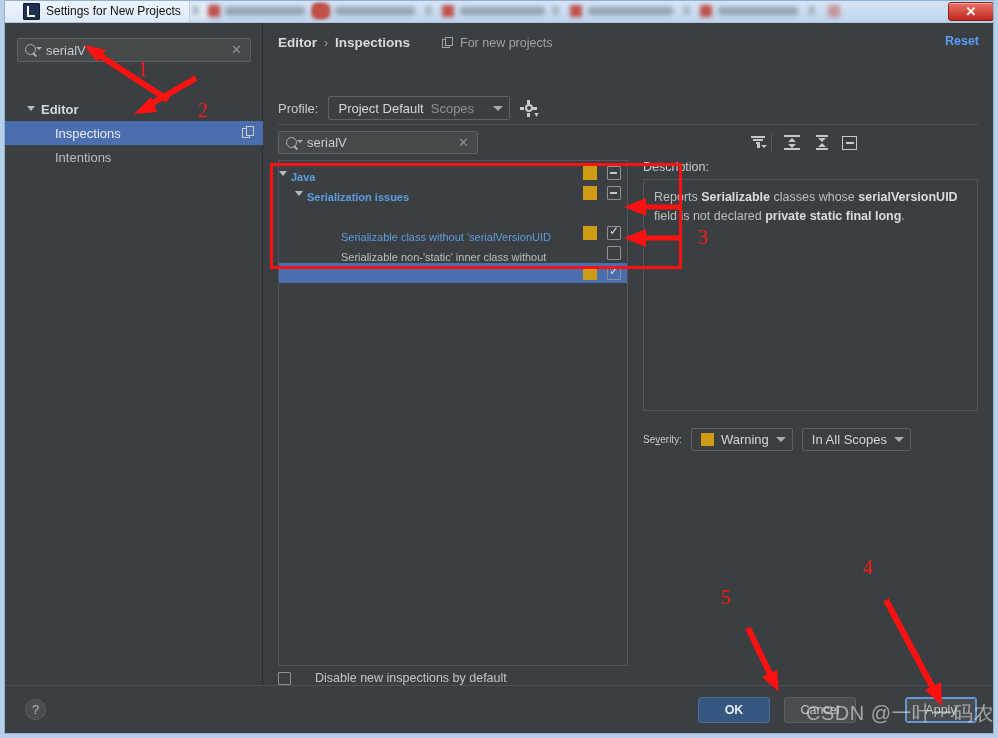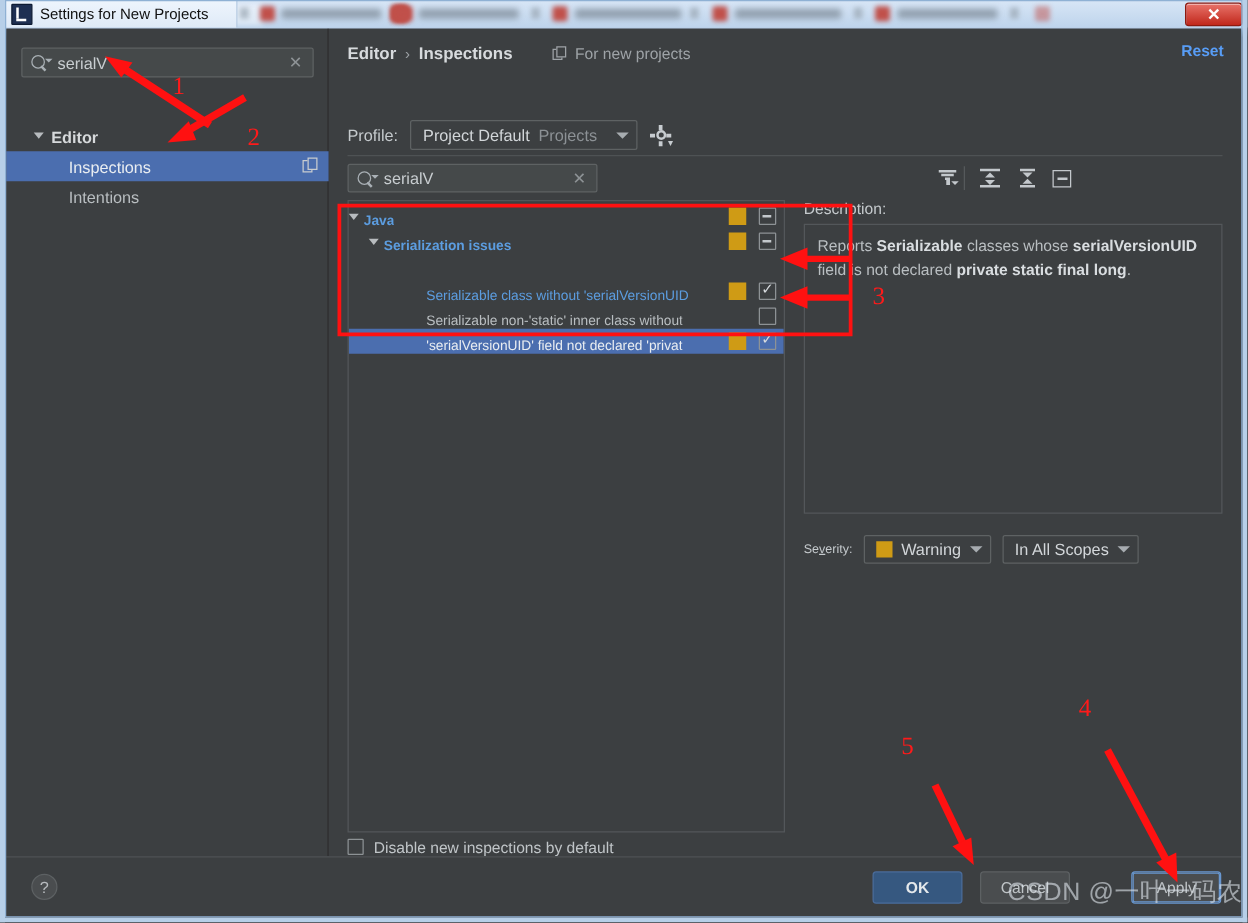--- a/index.html
+++ b/index.html
@@ -58,21 +58,21 @@
     content:""; position:absolute; left:0; top:0; right:0; bottom:0;
     border:1px solid #8fb1d4;
   }
 
   
   .titlebar {
     position: absolute; left: 0; top: 0; width: 190px; height: 22px;
     background: linear-gradient(#eef5fd, #dfeaf7);
     border-right: 1px solid #b9cde4;
     display: flex; align-items: center; gap: 6px;
-    padding-left: 9px;
+    padding-left: 23px;
     box-sizing: border-box;
   }
   .ij-logo {
     width: 15px; height: 15px; flex: 0 0 auto;
     background: #1e2f52;
     border: 1px solid #0e1b33;
     position: relative;
     border-radius: 1px;
   }
   .ij-logo::before{
@@ -294,21 +294,21 @@
     content:"✓"; position:absolute; left:1px; top:-3px;
     font-size:12px; color:#d7dbde; line-height:14px;
   }
   .chk.minus::after{
     content:""; position:absolute; left:2px; top:5px; width:7px; height:2px;
     background:#c3c8cc;
   }
 
   .disable-row {
     position: absolute; left: 15px; top: 648px;
-    display: flex; gap: 8px;
+    display: flex; align-items: center; gap: 24px;
   }
   .sqchk {
     width: 13px; height: 13px; border: 1.4px solid #8d9295;
     box-sizing: border-box; border-radius: 1px; background: #3c3f41;
   }
   .disable-label { font-size: 12.5px; color: #c0c5c8; }
 
   
   .desc-label {
     position: absolute; left: 380px; top: 137px;
@@ -470,21 +470,21 @@
           </span>
         <span>For new projects</span>
       </div>
 
       <div class="reset-link">Reset</div>
 
       <div class="profile-row">
         <span class="profile-label">Profile:</span>
         <div class="combo" id="profile-combo">
           <span class="combo-main">Project Default</span>
-          <span class="combo-sub">Projects</span>
+          <span class="combo-sub">Scopes</span>
           <span class="combo-arrow"></span>
         </div>
         <div class="gear">
           <span class="c"></span>
             <b></b>
             <b></b>
             <b></b>
             <b></b>
             <span class="dot">▾</span>
         </div>
@@ -543,21 +543,20 @@
           <div class="irow" style="top: 62px;">
             <span class="itxt" style="margin-left: 62px; color: rgb(92, 157, 224);">Serializable class without 'serialVersionUID</span>
             <span class="sev-swatch" style="background: rgb(207, 155, 21);"></span>
             <span class="chk checked"></span>
           </div>
           <div class="irow" style="top: 82px;">
             <span class="itxt" style="margin-left: 62px; color: rgb(185, 190, 193);">Serializable non-'static' inner class without </span>
             <span class="chk"></span>
           </div>
           <div class="irow sel" style="top: 102px;">
-            <span class="itxt" style="margin-left: 62px; color: rgb(233, 237, 241);">'serialVersionUID' field not declared 'privat</span>
             <span class="sev-swatch" style="background: rgb(207, 155, 21);"></span>
             <span class="chk checked"></span>
           </div>
         </div>
 
       <div class="disable-row">
         <span class="sqchk"></span>
         <span class="disable-label">Disable new inspections by default</span>
       </div>
 

